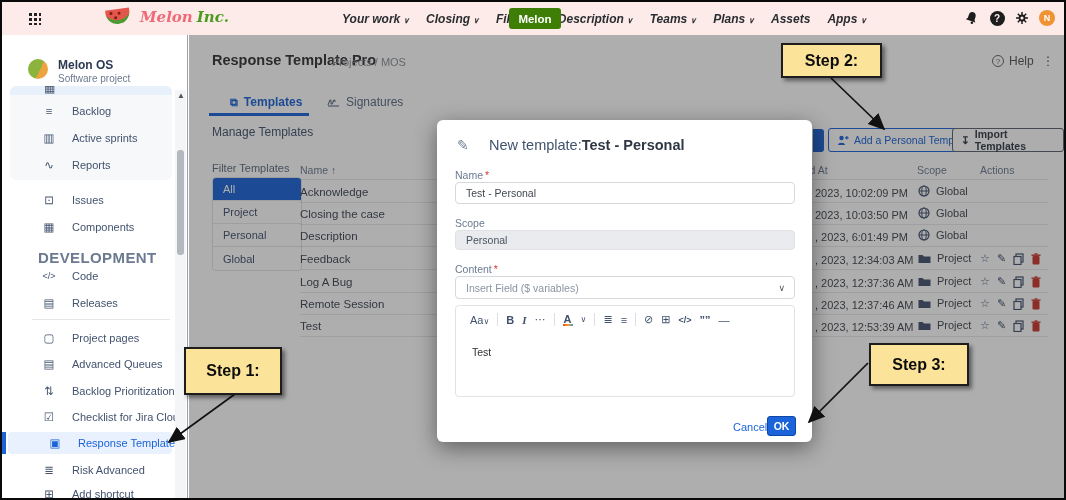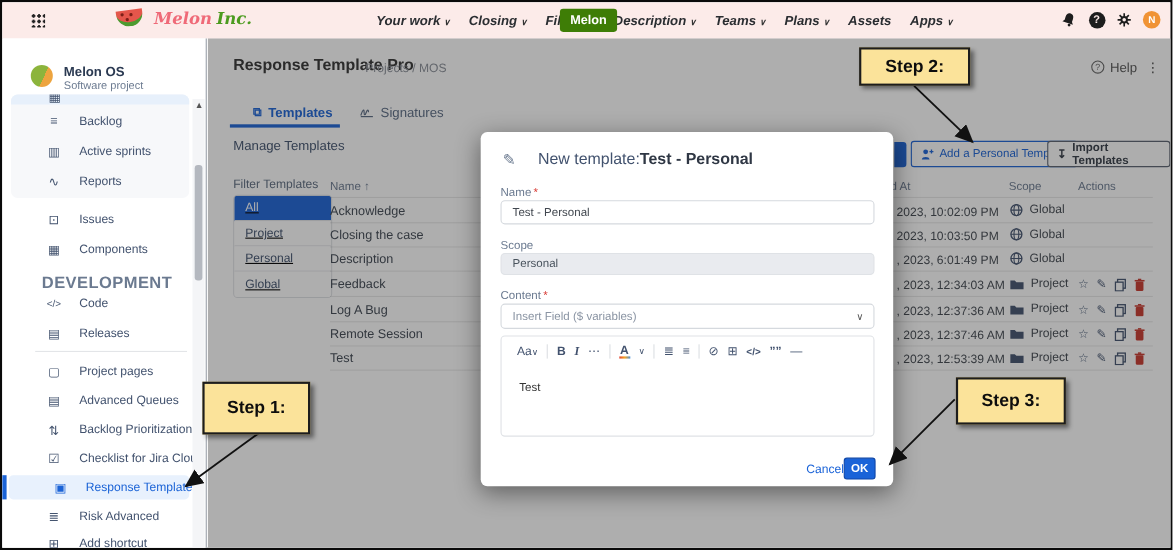--- a/index.html
+++ b/index.html
@@ -60,21 +60,21 @@
   .help-circ { width:12px; height:12px; border:1px solid #666; border-radius:50%; font-size:8px; color:#666; display:flex; align-items:center; justify-content:center; }
   .help-lbl { font-size:12px; color:#555; }
   .more-dots { left:1040px; top:52px; font-size:12px; color:#444; z-index:2; }
   .tab { z-index:2; gap:6px; }
   .tab-ic { font-size:11px; }
   .tab-active { left:228px; top:93px; color:#1b63d6; font-size:12px; font-weight:bold; }
   .tab-idle { left:325px; top:93px; color:#5a6b84; font-size:12px; }
   .tab-underline { left:207px; top:111px; width:100px; height:3px; background:#1b63d6; z-index:2; }
   .manage { left:210px; top:123px; font-size:12px; color:#41526e; z-index:2; }
   .filter-lbl { left:210px; top:160px; font-size:11px; color:#5d6c80; z-index:2; }
-  .filter-group { left:210px; top:175px; width:90px; z-index:2; border:1px solid #dfe1e5; border-radius:4px; overflow:hidden;text-decoration:underline; }
+  .filter-group { left:210px; top:175px; width:90px; z-index:2; border:1px solid #dfe1e5; border-radius:4px; overflow:hidden; }
   .filter-item { height:23px; display:flex; align-items:center; padding-left:10px; font-size:11px; color:#41526e; background:#fff; border-bottom:1px solid #e4e6ea; }
   .filter-item:last-child { border-bottom:none; }
   .filter-item.on { background:#1b63d6; color:#fff; }
 
   .blue-sliver { left:811px; top:127px; width:11px; height:23px; background:#1b63d6; border-radius:0 3px 3px 0; z-index:2; }
   .btn-outline-blue { left:826px; top:126px; height:24px; padding:0 8px; border:1px solid #1b63d6; border-radius:3px;
     color:#1b63d6; font-size:10.5px; gap:5px; z-index:2; background:#fdfdfd; }
   .btn-outline-dark { left:950px; top:126px; height:24px; padding:0 8px; border:1px solid #5a6270; border-radius:3px;
     color:#333a45; font-size:10.5px; font-weight:bold; gap:5px; z-index:2; background:#fdfdfd; }
 

